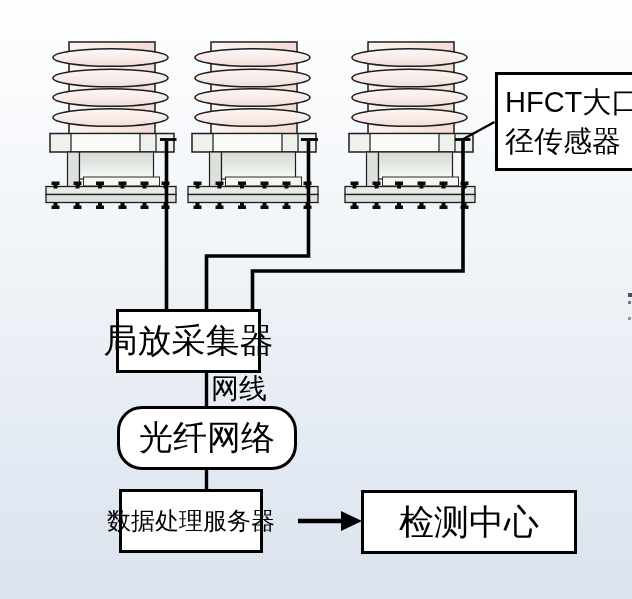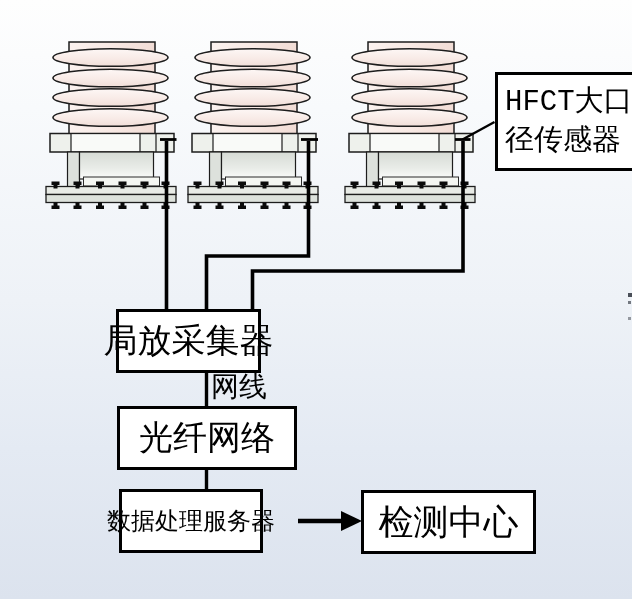--- a/index.html
+++ b/index.html
@@ -1,29 +1,29 @@
 <!DOCTYPE html>
 <html><head>
 <meta charset="utf-8">
 <style>
   html,body{margin:0;padding:0;background:#fff;}
   .stage{
     position:relative;width:632px;height:599px;overflow:hidden;
     background:linear-gradient(180deg,#fefefe 0%,#f8fafc 18%,#eef2f7 50%,#e4eaf3 75%,#dce3ee 100%);
-    font-family:Liberation Mono, monospace;color:#000;
+    font-family:Liberation Sans, sans-serif;color:#000;
   }
   svg{position:absolute;left:0;top:0;}
   .fbox{
     position:absolute;background:#ffffff;border:3px solid #000;box-sizing:border-box;
     display:flex;align-items:center;justify-content:center;white-space:nowrap;
   }
   .box-collector{left:116px;top:309px;width:145px;height:64px;font-size:34px;}
-  .box-fiber{left:117px;top:406px;width:180px;height:64px;font-size:34px;}
+  .box-fiber{left:117px;top:406px;width:180px;height:64px;font-size:34px;border-radius:25px;}
   .box-server{left:119px;top:489px;width:144px;height:64px;font-size:24px;}
-  .box-center{left:361px;top:490px;width:175px;height:64px;font-size:35px;}
+  .box-center{left:361px;top:490px;width:216px;height:64px;font-size:35px;}
   .box-hfct{
     left:495px;top:72px;width:166px;height:99px;font-size:29px;line-height:39px;
     display:block;padding:8px 0 0 7px;text-align:left;
   }
   .netlabel{position:absolute;left:211px;top:377px;font-size:28px;line-height:24px;}
   .edge-artifact{position:absolute;left:628px;top:293px;width:4px;height:30px;}
   .edge-artifact span{position:absolute;left:0;background:#4a4f58;}
   .ea1{top:0;width:4px;height:4px;}
   .ea2{top:8px;width:3px;height:3px;opacity:.75;}
   .ea3{top:24px;width:3px;height:3px;opacity:.55;}

